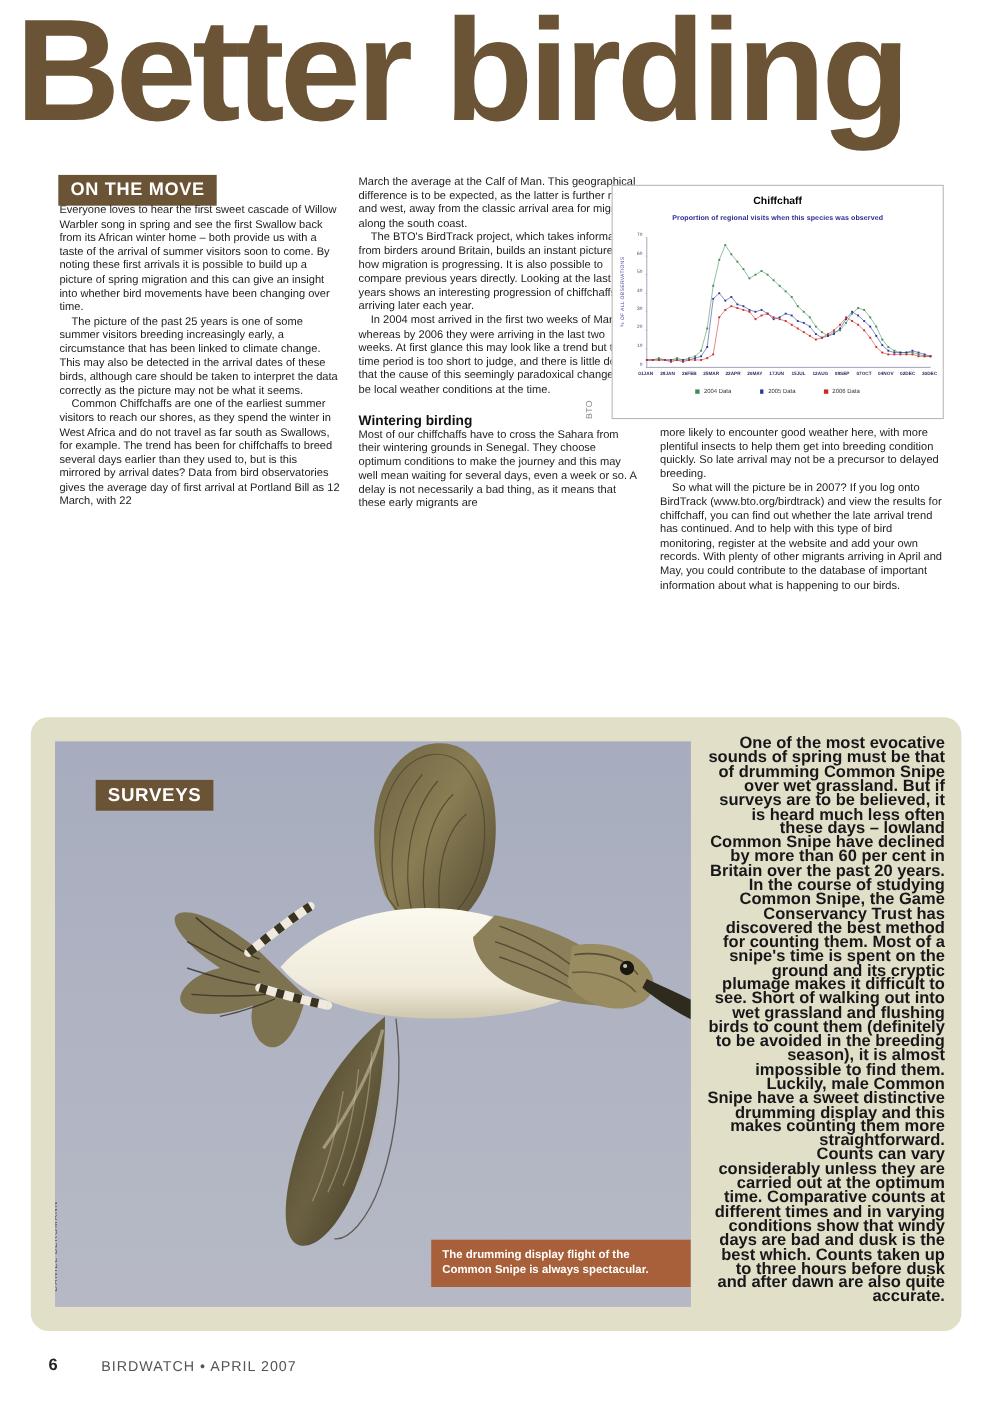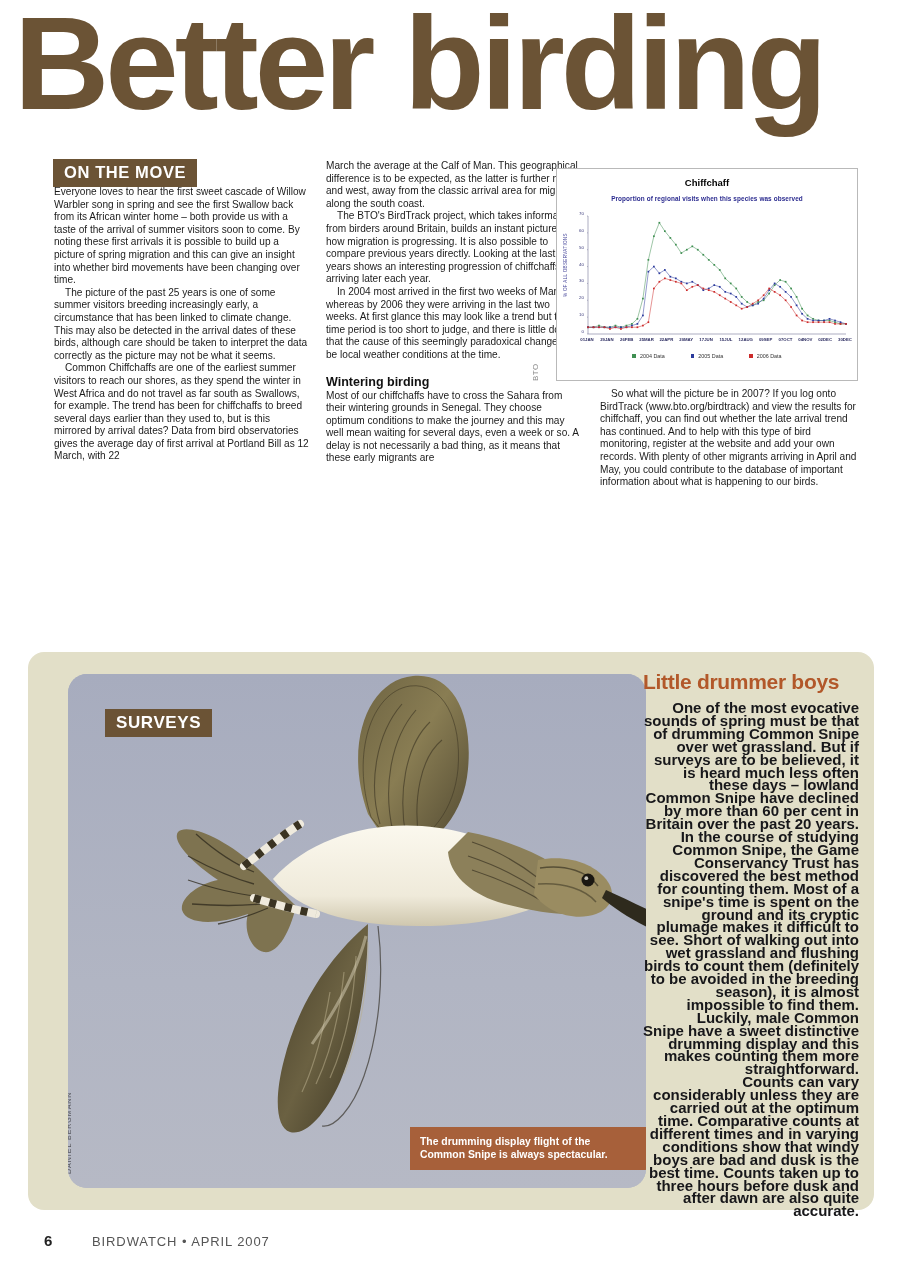--- a/index.html
+++ b/index.html
@@ -208,27 +208,26 @@
     position: absolute;
     left: 28px;
     top: 652px;
     width: 846px;
     height: 558px;
     background: #e2dfc8;
     border-radius: 16px;
   }
   #photo {
     position: absolute;
-    left: 40px;
+    left: 22px;
     top: 22px;
     width: 578px;
     height: 514px;
     background: linear-gradient(180deg, #a9aebf 0%, #b0b4c2 55%, #b4b7c4 100%);
     overflow: hidden;
-    border-radius: 19px;
   }
   #photo-credit {
     position: absolute;
     left: 4px;
     bottom: 14px;
     transform: rotate(-90deg);
     transform-origin: left bottom;
     font-size: 7px;
     color: #55565c;
     letter-spacing: 1px;
@@ -326,20 +325,21 @@
 
   <div class="col" id="col2">
     <p>March the average at the Calf of Man. This geographical difference is to be expected, as the latter is further north and west, away from the classic arrival area for migrants along the south coast.</p>
     <p class="indent">The BTO's BirdTrack project, which takes information from birders around Britain, builds an instant picture of how migration is progressing. It is also possible to compare previous years directly. Looking at the last three years shows an interesting progression of chiffchaffs arriving later each year.</p>
     <p class="indent">In 2004 most arrived in the first two weeks of March, whereas by 2006 they were arriving in the last two weeks. At first glance this may look like a trend but the time period is too short to judge, and there is little doubt that the cause of this seemingly paradoxical change will be local weather conditions at the time.</p>
     <div class="subhead">Wintering birding</div>
     <p>Most of our chiffchaffs have to cross the Sahara from their wintering grounds in Senegal. They choose optimum conditions to make the journey and this may well mean waiting for several days, even a week or so. A delay is not necessarily a bad thing, as it means that these early migrants are</p>
   </div>
 
   <div class="col" id="col3">
+    <p>more likely to encounter good weather here, with more plentiful insects to help them get into breeding condition quickly. So late arrival may not be a precursor to delayed breeding.</p>
     <p class="indent">So what will the picture be in 2007? If you log onto BirdTrack (www.bto.org/birdtrack) and view the results for chiffchaff, you can find out whether the late arrival trend has continued. And to help with this type of bird monitoring, register at the website and add your own records. With plenty of other migrants arriving in April and May, you could contribute to the database of important information about what is happening to our birds.</p>
   </div>
 </div>
 
 <div id="chart-fig">
   <div id="chart-credit">BTO</div>
   <div id="chart-box">
     <div id="chart-title">Chiffchaff</div>
     <div id="chart-subtitle">Proportion of regional visits when this species was observed</div>
     <div id="chart-ylabel">% OF ALL OBSERVATIONS</div>
@@ -622,26 +622,25 @@
       <path d="M244 370 C268 336 288 300 298 262" fill="none" stroke="#d9d2b8" stroke-width="3" opacity="0.5"></path>
     </svg>
     <div id="photo-credit">DANIEL BERGMANN</div>
     <div id="surveys-badge">
       <span class="kicker">SURVEYS</span>
     </div>
     <div id="photo-caption">The drumming display flight of the Common Snipe is always spectacular.</div>
   </div>
 
   <div id="sidebar">
-    <div id="sidebar-title">Little drummer boys</div>
     <div id="sidebar-body">
       <p>One of the most evocative sounds of spring must be that of drumming Common Snipe over wet grassland. But if surveys are to be believed, it is heard much less often these days – lowland Common Snipe have declined by more than 60 per cent in Britain over the past 20 years.</p>
       <p class="indent">In the course of studying Common Snipe, the Game Conservancy Trust has discovered the best method for counting them. Most of a snipe's time is spent on the ground and its cryptic plumage makes it difficult to see. Short of walking out into wet grassland and flushing birds to count them (definitely to be avoided in the breeding season), it is almost impossible to find them.</p>
       <p class="indent">Luckily, male Common Snipe have a sweet distinctive drumming display and this makes counting them more straightforward.</p>
-      <p class="indent">Counts can vary considerably unless they are carried out at the optimum time. Comparative counts at different times and in varying conditions show that windy boys are bad and dusk is the best time. Counts taken up to three hours before dusk and after dawn are also quite accurate.</p>
+      <p class="indent">Counts can vary considerably unless they are carried out at the optimum time. Comparative counts at different times and in varying conditions show that windy days are bad and dusk is the best which. Counts taken up to three hours before dusk and after dawn are also quite accurate.</p>
     </div>
   </div>
 </div>
 
 <div id="footer">
   <div id="page-number">6</div>
   <div id="footer-text">BIRDWATCH • APRIL 2007</div>
 </div>
 
 </body></html>

